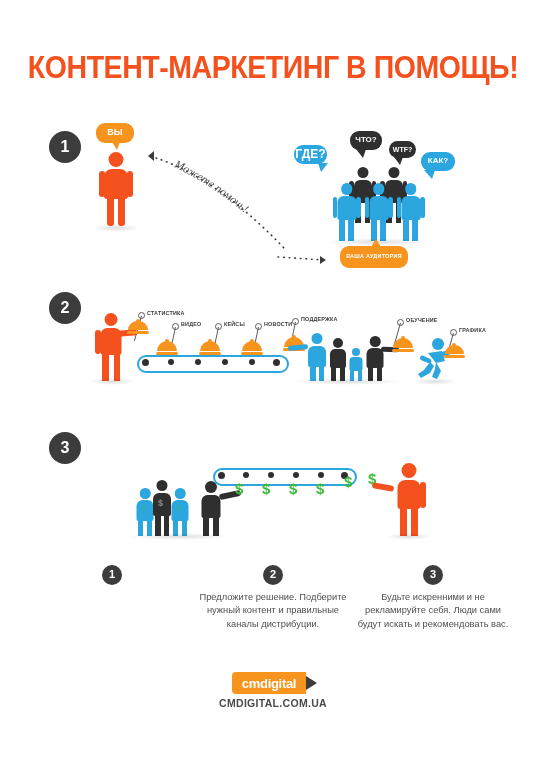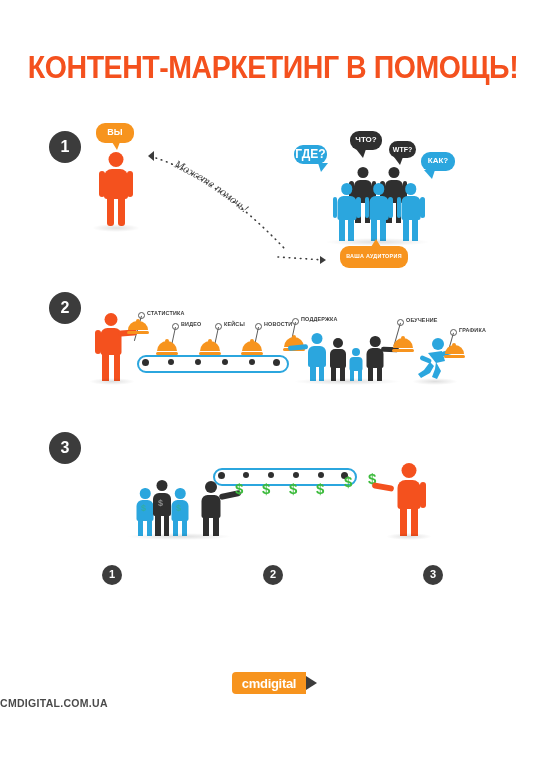--- a/index.html
+++ b/index.html
@@ -64,21 +64,21 @@
      font-family:"Liberation Sans Narrow","Liberation Sans",sans-serif;}
 
   
   .logo-tag{position:absolute;left:232px;top:672px;width:74px;height:22px;
      background:#f7941e;border-radius:4px 0 0 4px;color:#fff;font-weight:bold;
      font-size:13px;display:flex;align-items:center;justify-content:center;
      font-family:"Liberation Sans","DejaVu Sans",sans-serif;letter-spacing:-0.3px;}
   .logo-arrow{position:absolute;left:306px;top:676px;width:0;height:0;
      border-top:7px solid transparent;border-bottom:7px solid transparent;
      border-left:11px solid #3c3c3c;}
-  .logo-url{position:absolute;left:0;top:697px;width:546px;
+  .logo-url{position:absolute;left:0;top:697px;width:546px;text-align:center;
      font-weight:bold;font-size:10.5px;color:#4a4a4a;letter-spacing:0.3px;
      font-family:"Liberation Sans Narrow","Liberation Sans",sans-serif;}
 
   .curvetext{position:absolute;}
   .shadow{position:absolute;background:radial-gradient(ellipse at center,rgba(0,0,0,.13),rgba(0,0,0,0) 70%);}
 </style>
 </head>
 <body>
 
 <div id="canvas">
@@ -398,23 +398,25 @@
     <div class="legL" style="left:10px;top:44px;width:7px;height:29px;background:#f4511e;"></div>
     <div class="legR" style="right:10px;top:44px;width:7px;height:29px;background:#f4511e;"></div>
   </div>
   <div class="shadow" style="left:386px;top:533px;width:46px;height:7px;"></div>
 
   <div class="caption" style="left:32px;top:565px;">
     <div class="num">1</div>
   </div>
   <div class="caption" style="left:193px;top:565px;">
     <div class="num">2</div>
+    <div>Предложите решение. Подберите нужный контент и правильные каналы дистрибуции.</div>
   </div>
   <div class="caption" style="left:353px;top:565px;">
     <div class="num">3</div>
+    <div>Будьте искренними и не рекламируйте себя. Люди сами будут искать и рекомендовать вас.</div>
   </div>
 
   <div class="logo-tag">
     <span>cmdigital</span>
   </div>
   <div class="logo-arrow"></div>
   <div class="logo-url">CMDIGITAL.COM.UA</div>
 
 </div>
 

